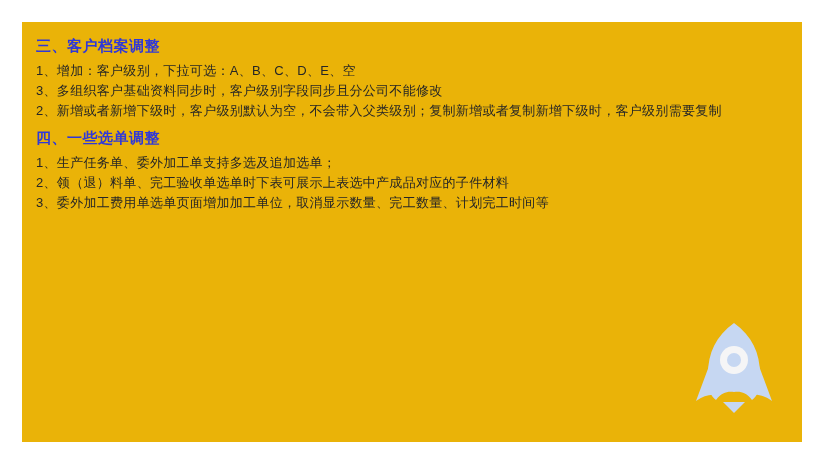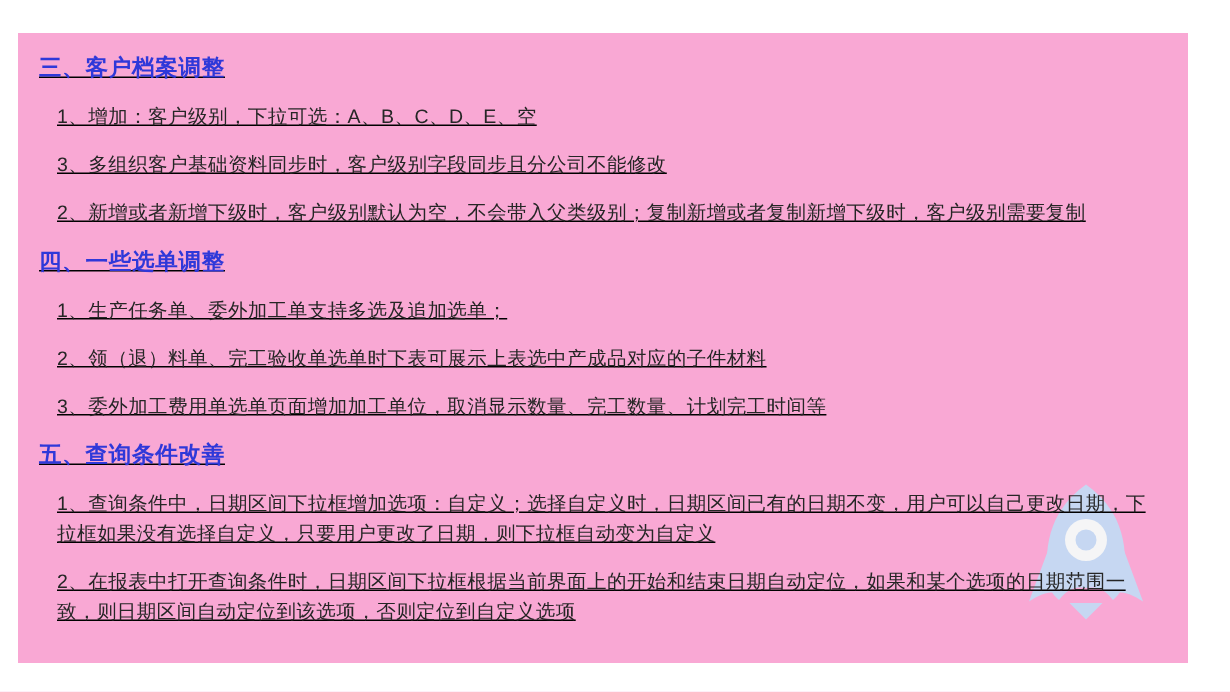--- a/index.html
+++ b/index.html
@@ -10,46 +10,45 @@
   }
   .page {
     position: relative;
     width: 820px;
     height: 461px;
     background: #ffffff;
     overflow: hidden;
   }
   .panel {
     position: absolute;
-    left: 12px;
+    left: 22px;
     top: 22px;
     width: 780px;
     height: 420px;
-    background: #f9a8d4;
+    background: #eab308;
     box-sizing: border-box;
     padding: 13px 14px 10px 14px;
     overflow: hidden;
-    text-decoration: underline;
   }
   .sections {
     position: relative;
     z-index: 1;
   }
   section { margin: 0; }
   section + section { margin-top: 6px; }
   .sec-title {
     margin: 0 0 5px 0;
     font-size: 15px;
     line-height: 21px;
     font-weight: bold;
     color: #2f38d9;
     letter-spacing: 0.5px;
   }
   .item {
-    margin: 12px;
+    margin: 0;
     font-size: 13px;
     line-height: 20px;
     color: #262626;
     letter-spacing: 0.3px;
     word-break: break-all;
   }
   .rocket {
     position: absolute;
     left: 673px;
     top: 300px;
@@ -84,22 +83,17 @@
         <p class="item">2、新增或者新增下级时，客户级别默认为空，不会带入父类级别；复制新增或者复制新增下级时，客户级别需要复制</p>
       </section>
 
       <section>
         <h2 class="sec-title">四、一些选单调整</h2>
         <p class="item">1、生产任务单、委外加工单支持多选及追加选单；</p>
         <p class="item">2、领（退）料单、完工验收单选单时下表可展示上表选中产成品对应的子件材料</p>
         <p class="item">3、委外加工费用单选单页面增加加工单位，取消显示数量、完工数量、计划完工时间等</p>
       </section>
 
-      <section>
-        <h2 class="sec-title">五、查询条件改善</h2>
-        <p class="item">1、查询条件中，日期区间下拉框增加选项：自定义；选择自定义时，日期区间已有的日期不变，用户可以自己更改日期，下拉框如果没有选择自定义，只要用户更改了日期，则下拉框自动变为自定义</p>
-        <p class="item">2、在报表中打开查询条件时，日期区间下拉框根据当前界面上的开始和结束日期自动定位，如果和某个选项的日期范围一致，则日期区间自动定位到该选项，否则定位到自定义选项</p>
-      </section>
 
 
     </div>
   </div>
 </div>
 
 </body></html>

